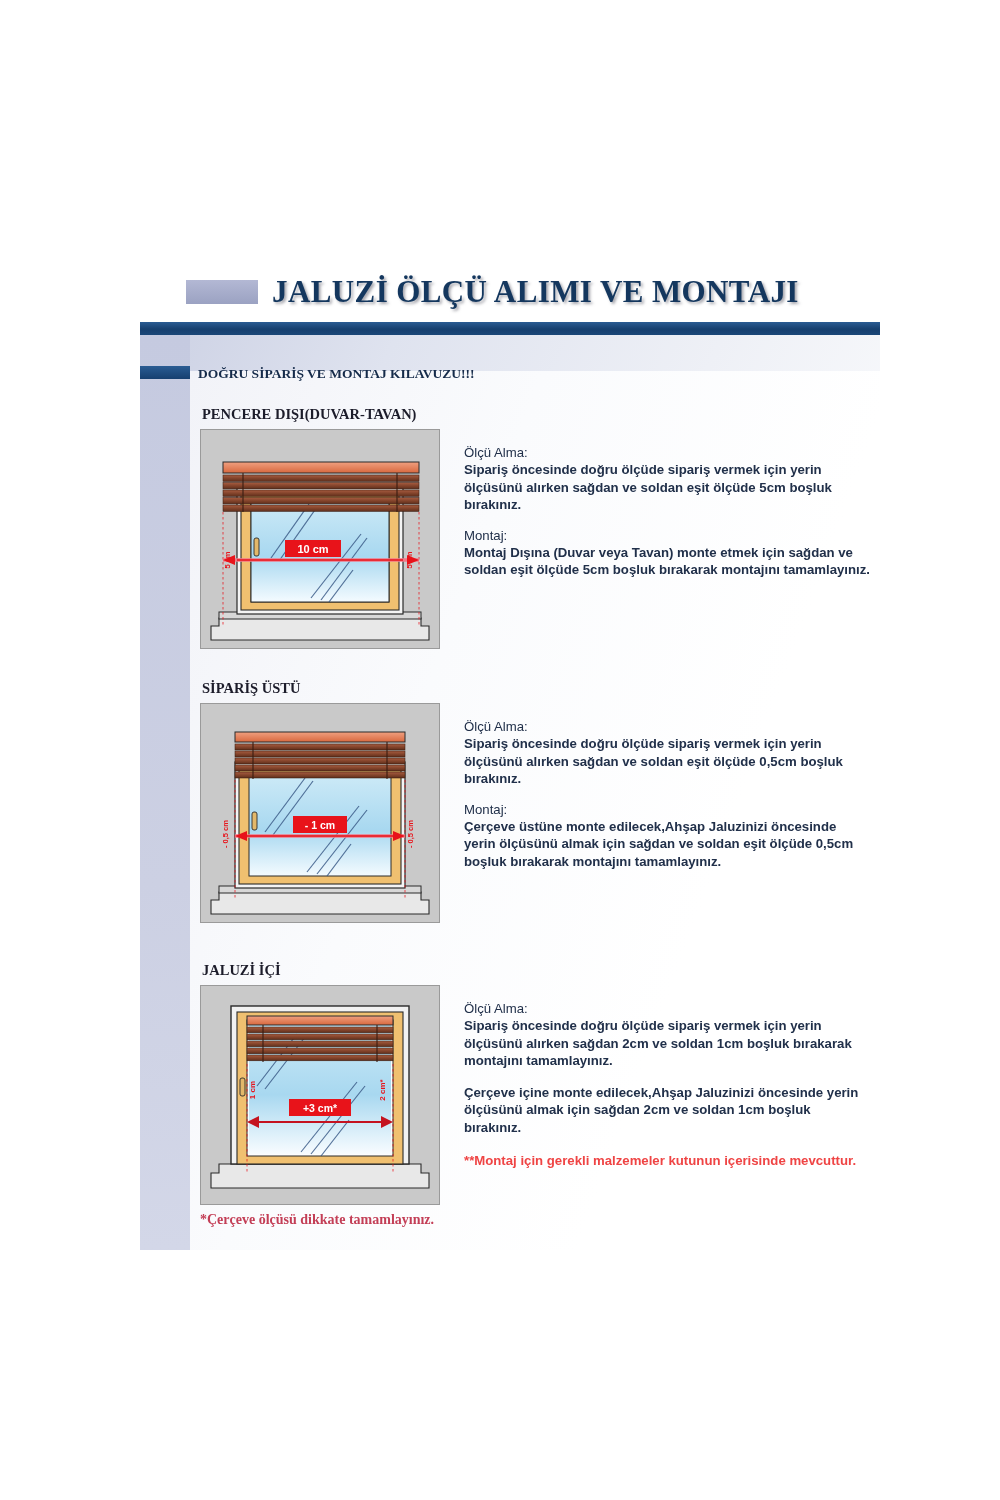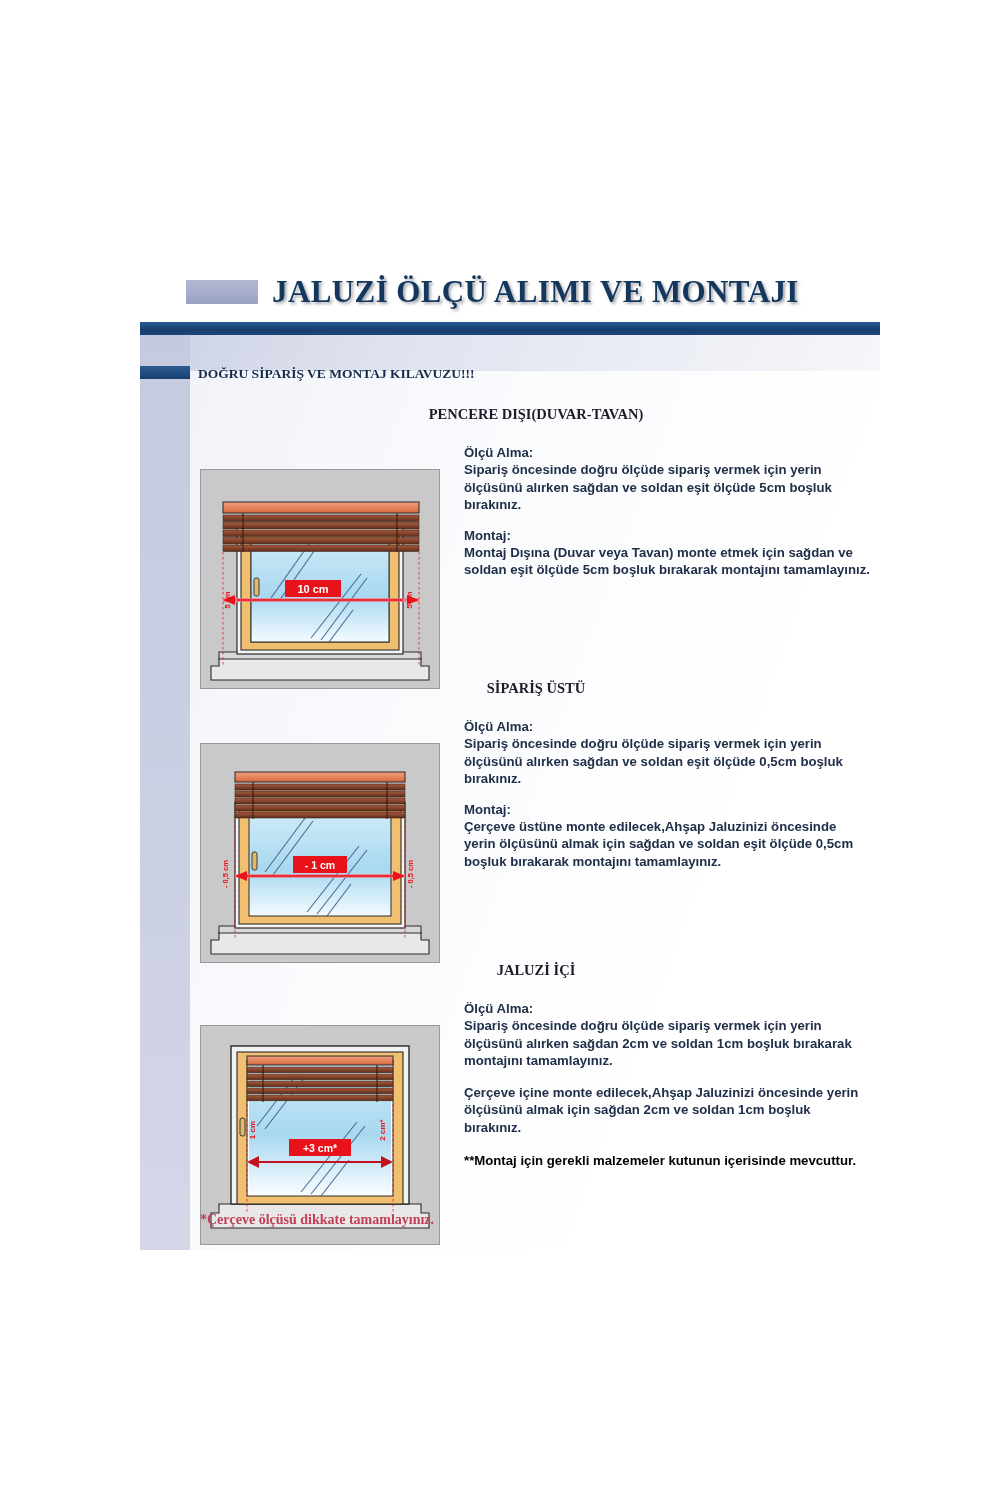--- a/index.html
+++ b/index.html
@@ -64,47 +64,47 @@
     margin-left:8px;
     font-family:"Liberation Serif", serif;
     font-weight:bold;font-size:13.5px;color:#152b4a;white-space:nowrap;
   }
 
   
   .section{position:absolute;left:200px;width:670px;}
   .sec-head{
     font-family:"Liberation Serif", serif;
     font-weight:bold;font-size:14.5px;color:#1c1c2a;
-    margin:0 0 6px 2px;white-space:nowrap;text-align:center;
+    margin:0 0 6px 2px;white-space:nowrap;
   }
   .sec-body{position:relative;display:flex;align-items:flex-start;}
 
   
   .diagram{
     position:relative;width:238px;height:218px;
-    background:#b91c1c;border:1px solid #9a9a9a;flex:0 0 auto;margin-top:40px;
+    background:#b91c1c;border:1px solid #9a9a9a;flex:0 0 auto;
   }
 
   
   .txtcol{
     margin-left:24px;flex:1 1 auto;padding-top:16px;
   }
   .lbl{
     font-family:"Liberation Sans", sans-serif;
-    font-weight:bold;font-size:13.2px;color:#21304a;margin:0 0 1px 0;
+    font-weight:normal;font-size:13.2px;color:#21304a;margin:0 0 1px 0;
   }
   .para{
     font-family:"Liberation Sans", sans-serif;
     font-weight:bold;font-size:13.2px;line-height:1.33;color:#21304a;
     margin:0 0 14px 0;
   }
   .para.last{margin-bottom:0;}
   .note-red{
     font-family:"Liberation Sans", sans-serif;
-    font-weight:bold;font-size:13.2px;line-height:1.33;color:#000000;
+    font-weight:bold;font-size:13.2px;line-height:1.33;color:#ef4444;
     margin:16px 0 0 0;
   }
   .footnote{
     position:absolute;left:200px;font-family:"Liberation Serif", serif;
     font-weight:bold;font-size:14px;color:#c33e56;white-space:nowrap;
   }
 
   
   .diagram svg{display:block;width:100%;height:100%;}
 </style>

